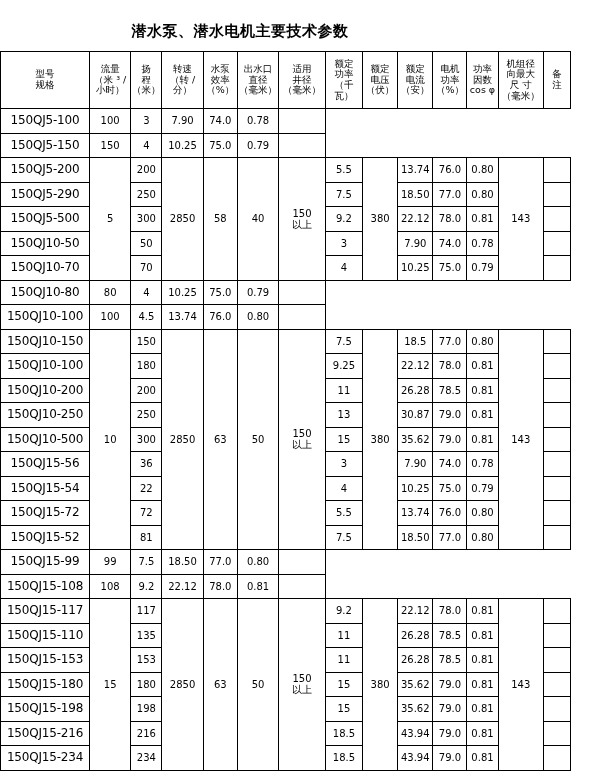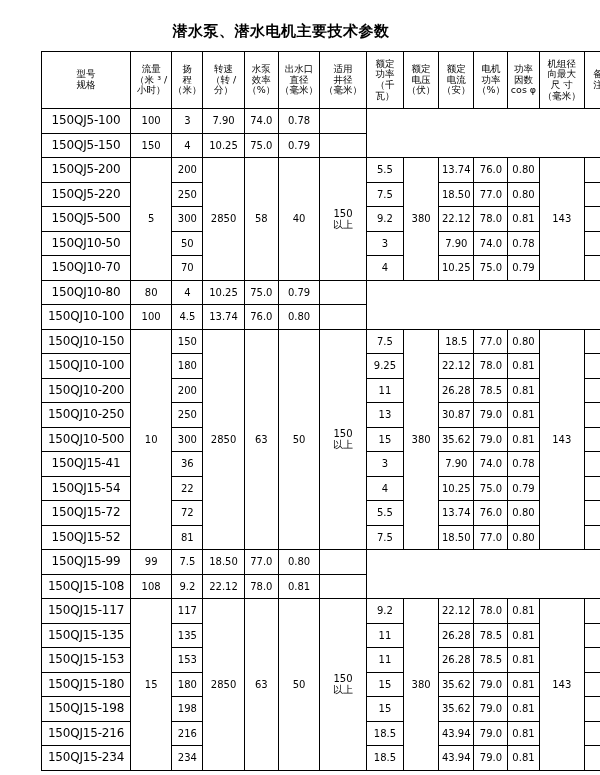--- a/index.html
+++ b/index.html
@@ -12,21 +12,20 @@
     height: 775px;
     font-family: "DejaVu Sans", sans-serif;
     color: #000000;
     overflow: hidden;
   }
   .page {
     width: 480px;
     height: 775px;
     position: relative;
     box-sizing: border-box;
-    margin-left: 41px;
   }
   .title {
     text-align: center;
     font-size: 15px;
     font-weight: bold;
     letter-spacing: 0.5px;
     padding-top: 22px;
     padding-bottom: 10px;
     font-family: "DejaVu Sans", sans-serif;
   }
@@ -171,21 +170,21 @@
           <td rowspan="5" class="num wide-cell">150<br>以上</td>
           <td class="num">5.5</td>
           <td rowspan="5" class="num wide-cell">380</td>
           <td class="num">13.74</td>
           <td class="num">76.0</td>
           <td class="num">0.80</td>
           <td rowspan="5" class="num wide-cell">143</td>
           <td class="num note-col"></td>
         </tr>
         <tr>
-          <td class="model">150QJ5-220</td>
+          <td class="model">150QJ5-290</td>
           <td class="num">250</td>
           <td class="num">7.5</td>
           <td class="num">18.50</td>
           <td class="num">77.0</td>
           <td class="num">0.80</td>
           <td class="num note-col"></td>
         </tr>
         <tr>
           <td class="model">150QJ5-500</td>
           <td class="num">300</td>
@@ -277,21 +276,21 @@
         <tr>
           <td class="model">150QJ10-500</td>
           <td class="num">300</td>
           <td class="num">15</td>
           <td class="num">35.62</td>
           <td class="num">79.0</td>
           <td class="num">0.81</td>
           <td class="num note-col"></td>
         </tr>
         <tr class="grpsep">
-          <td class="model">150QJ15-41</td>
+          <td class="model">150QJ15-56</td>
           <td class="num">36</td>
           <td class="num">3</td>
           <td class="num">7.90</td>
           <td class="num">74.0</td>
           <td class="num">0.78</td>
           <td class="num note-col"></td>
         </tr>
         <tr>
           <td class="model">150QJ15-54</td>
           <td class="num">22</td>
@@ -347,21 +346,21 @@
           <td rowspan="13" class="num wide-cell">150<br>以上</td>
           <td class="num">9.2</td>
           <td rowspan="13" class="num wide-cell">380</td>
           <td class="num">22.12</td>
           <td class="num">78.0</td>
           <td class="num">0.81</td>
           <td rowspan="13" class="num wide-cell">143</td>
           <td class="num note-col"></td>
         </tr>
         <tr>
-          <td class="model">150QJ15-135</td>
+          <td class="model">150QJ15-110</td>
           <td class="num">135</td>
           <td class="num">11</td>
           <td class="num">26.28</td>
           <td class="num">78.5</td>
           <td class="num">0.81</td>
           <td class="num note-col"></td>
         </tr>
         <tr>
           <td class="model">150QJ15-153</td>
           <td class="num">153</td>

